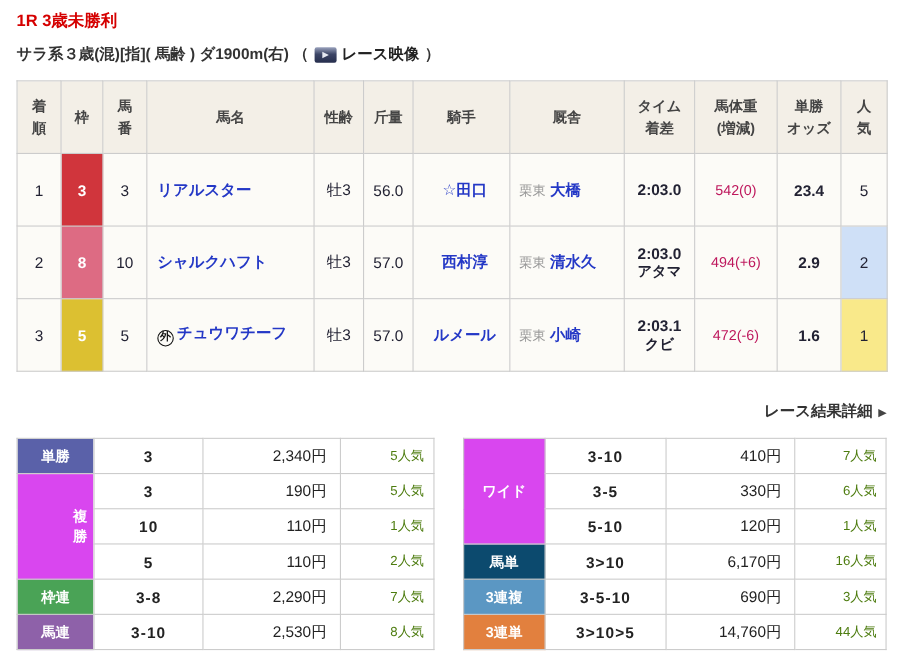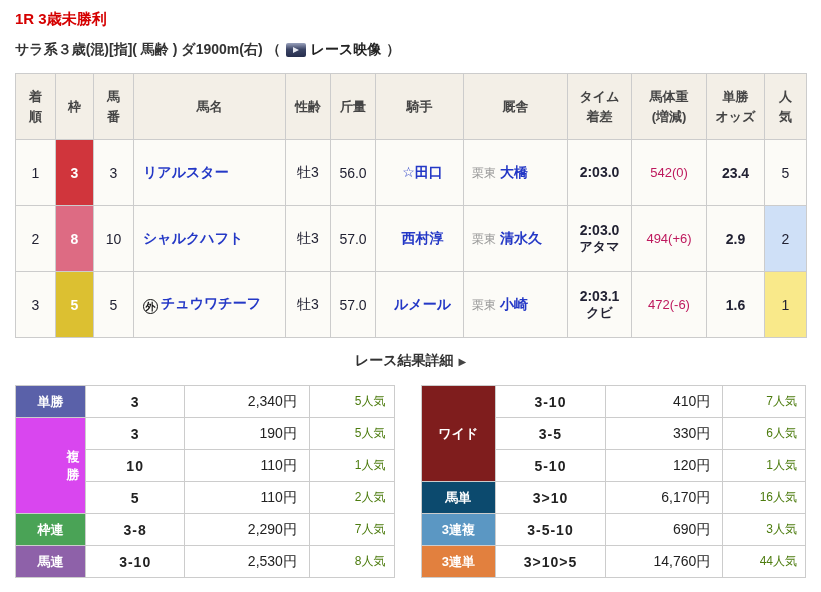--- a/index.html
+++ b/index.html
@@ -42,21 +42,21 @@
   td.jockey { text-align:center; padding-left:7px; }
   td.stable { text-align:left; padding-left:8px; font-size:13px; }
   .region { color:#999; font-size:12px; font-weight:normal; margin-right:4px; }
   td.time { font-weight:bold; line-height:1.3; }
   .margin-txt { font-size:13px; }
   .margin-txt:empty { display:none; }
   td.body { font-size:13px; color:#be185d; }
   td.odds { font-weight:bold; }
 
   
-  .detail-row { width:791px; text-align:center; margin:13px 0 15px 0; }
+  .detail-row { width:791px; text-align:right; margin:27px 0 15px 0; }
   .detail-link { font-size:14px; font-weight:bold; color:#333; text-decoration:none; cursor:pointer; }
   .detail-arrow { font-size:10px; color:#444; margin-left:5px; }
 
   
   .payouts { display:flex; gap:26px; align-items:flex-start; }
   table.pay { border-collapse:collapse; }
   .pay td { border:1px solid #ccc; height:32px; font-size:14px; color:#222; background:#fff; padding:0; }
   .pay td.ptype { color:#fff; font-weight:bold; font-size:13px; text-align:center; }
   .pay td.combo { text-align:center; font-weight:bold; letter-spacing:1px; }
   .pay td.payout { text-align:right; font-weight:normal; padding-right:12px; }
@@ -208,21 +208,21 @@
         <td class="combo">3-10</td>
         <td class="payout">2,530円</td>
         <td class="pop">8人気</td>
       </tr>
     </tbody>
       </table>
 
     <table class="pay pay-right">
       <tbody>
           <tr>
-        <td class="ptype" rowspan="3" style="background: #7f1d1d;">ワイド</td>
+        <td class="ptype" rowspan="3" style="background: #d946ef;">ワイド</td>
         <td class="combo">3-10</td>
         <td class="payout">410円</td>
         <td class="pop">7人気</td>
       </tr>
       <tr>
         <td class="combo">3-5</td>
         <td class="payout">330円</td>
         <td class="pop">6人気</td>
       </tr>
       <tr>

